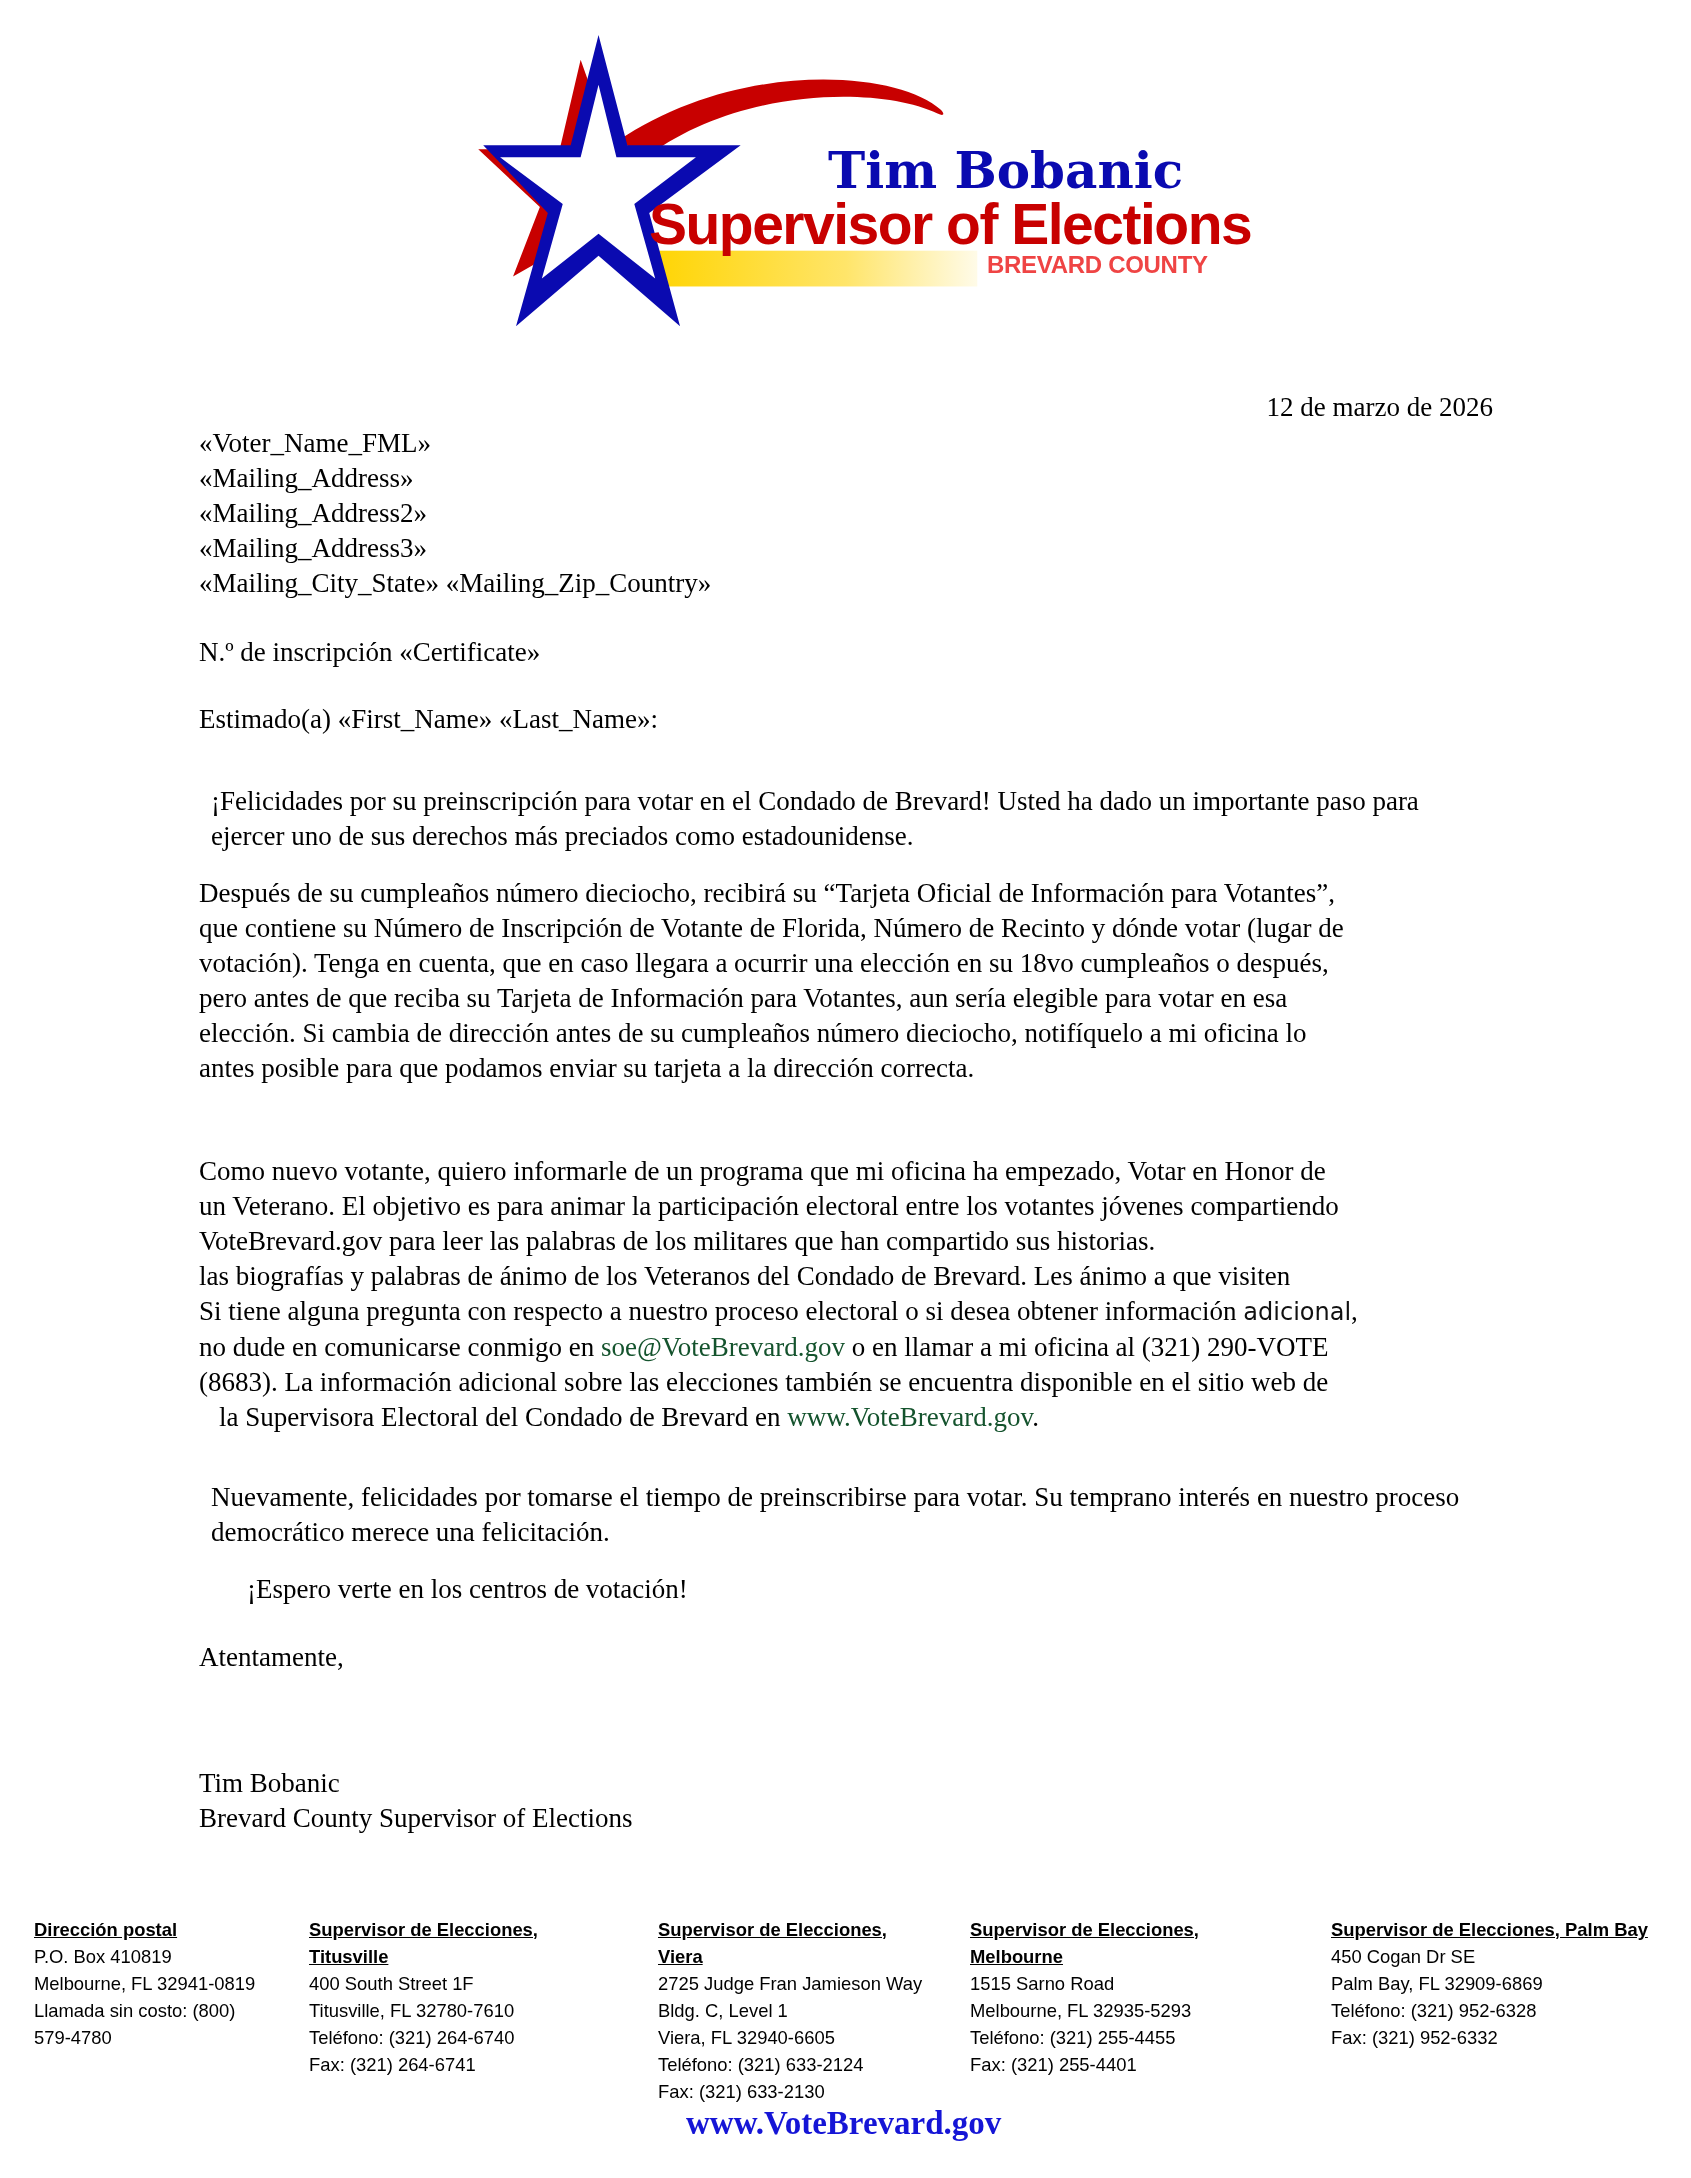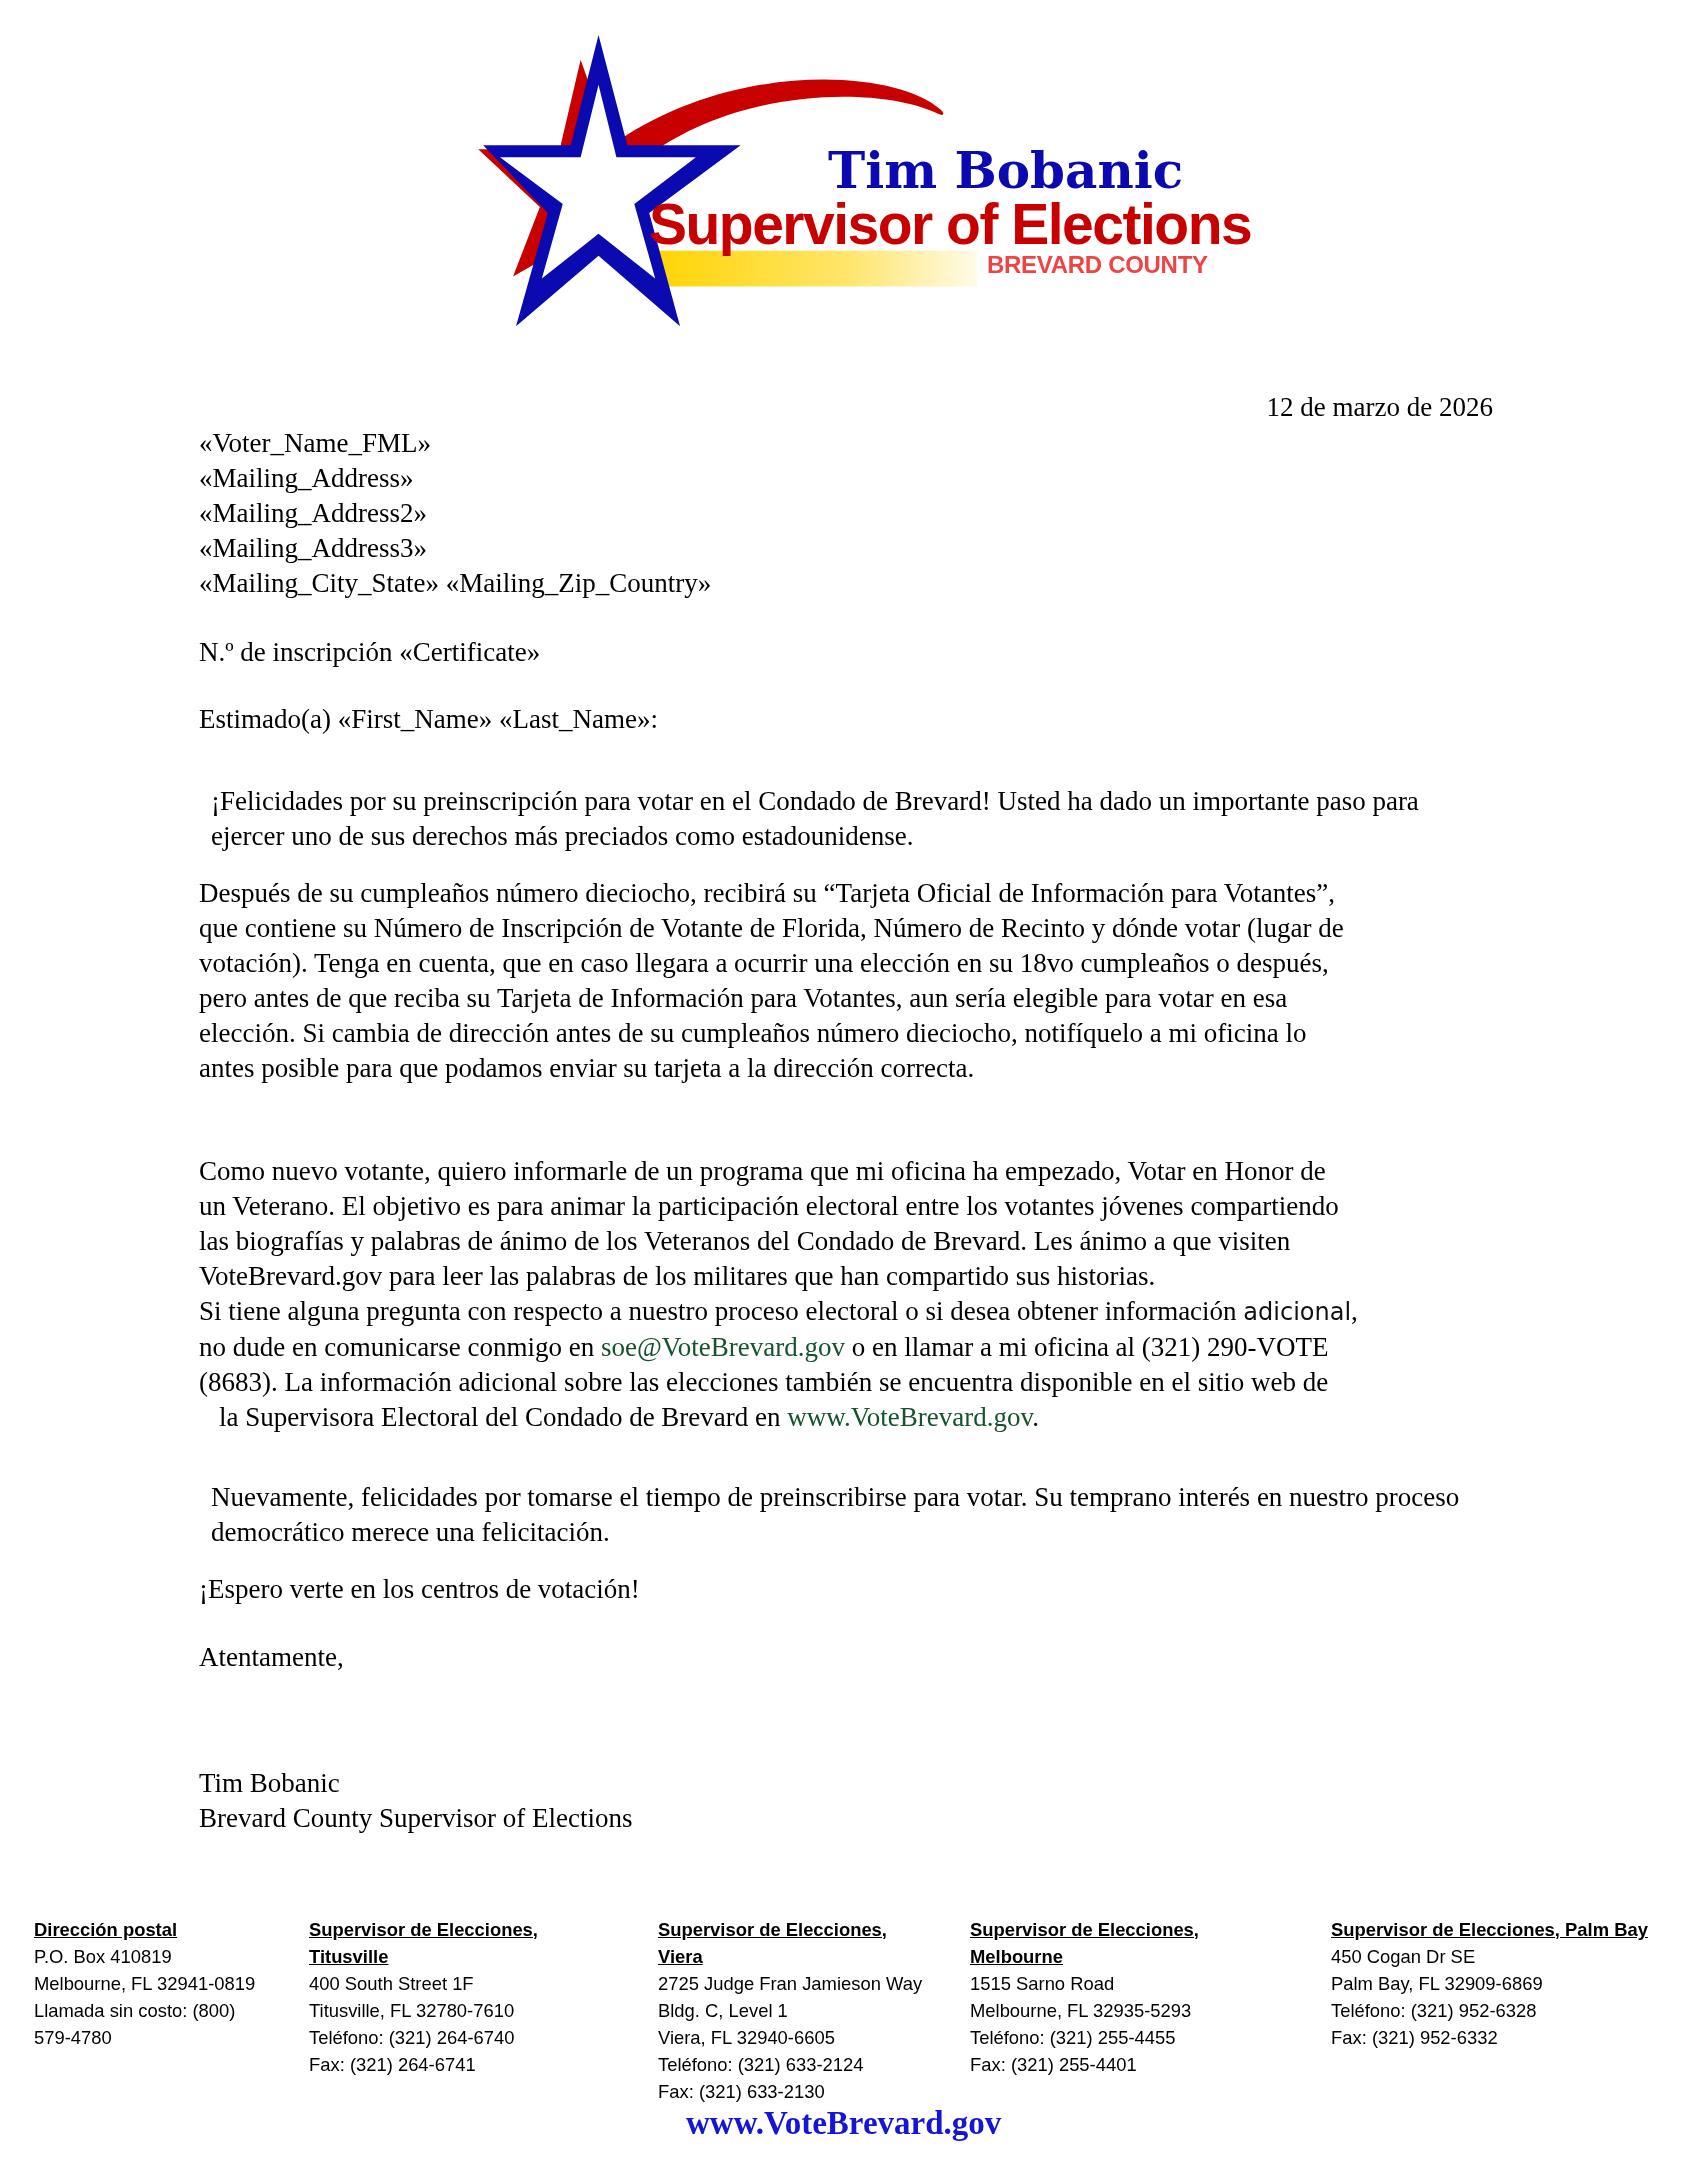--- a/index.html
+++ b/index.html
@@ -80,34 +80,34 @@
     <div>que contiene su Número de Inscripción de Votante de Florida, Número de Recinto y dónde votar (lugar de</div>
     <div>votación).  Tenga en cuenta, que en caso llegara a ocurrir una elección en su 18vo cumpleaños o después,</div>
     <div>pero antes de que reciba su Tarjeta de Información para Votantes, aun sería elegible para votar en esa</div>
     <div>elección.  Si cambia de dirección antes de su cumpleaños número dieciocho, notifíquelo a mi oficina lo</div>
     <div>antes posible para que podamos enviar su tarjeta a la dirección correcta.</div>
   </div>
 
   <div class="body-block serif" style="top:1154px;">
     <div>Como nuevo votante, quiero informarle de un programa que mi oficina ha empezado, Votar en Honor de</div>
     <div>un Veterano. El objetivo es para animar la participación electoral entre los votantes jóvenes compartiendo</div>
+    <div>VoteBrevard.gov para leer las palabras de los militares que han compartido sus historias.</div>
     <div>las biografías y palabras de ánimo de los Veteranos del Condado de Brevard. Les ánimo a que visiten</div>
-    <div>VoteBrevard.gov para leer las palabras de los militares que han compartido sus historias.</div>
   </div>
 
   <div class="body-block serif" style="top:1294px;">
     <div style="white-space:nowrap;"><span>Si tiene alguna pregunta con respecto a nuestro proceso electoral o si desea obtener información </span><span class="light">adicional</span><span>,</span></div>
     <div style="white-space:nowrap;"><span>no dude en comunicarse conmigo en </span><a class="link">soe@VoteBrevard.gov</a><span> o en llamar a mi oficina al (321) 290-VOTE</span></div>
     <div style="white-space:nowrap;">(8683).  La información adicional sobre las elecciones también se encuentra disponible en el sitio web de</div>
     <div style="white-space:nowrap;margin-left:20px;"><span>la Supervisora Electoral del Condado de Brevard en </span><a class="link">www.VoteBrevard.gov</a><span>.</span></div>
   </div>
 
   <p class="body-block serif p" style="top:1468px; width:1254px;">Nuevamente, felicidades por tomarse el tiempo de preinscribirse para votar.  Su temprano interés en nuestro proceso democrático merece una felicitación.</p>
 
-  <div class="body-block serif" style="top:1572px;">¡Espero verte en los centros de votación!</div>
+  <div class="body-block serif" style="top:1572px;margin-left:48px;">¡Espero verte en los centros de votación!</div>
 
   <div class="body-block serif" style="top:1640px;">Atentamente,</div>
 
   <div class="body-block serif" style="top:1766px;">Tim Bobanic</div>
   <div class="body-block serif" style="top:1801px;">Brevard County Supervisor of Elections</div>
 
   <div class="footer">
     <div class="fcol" style="left:34px;">
       <div class="fhead">Dirección postal</div>
       <div class="fline">P.O. Box 410819</div>

